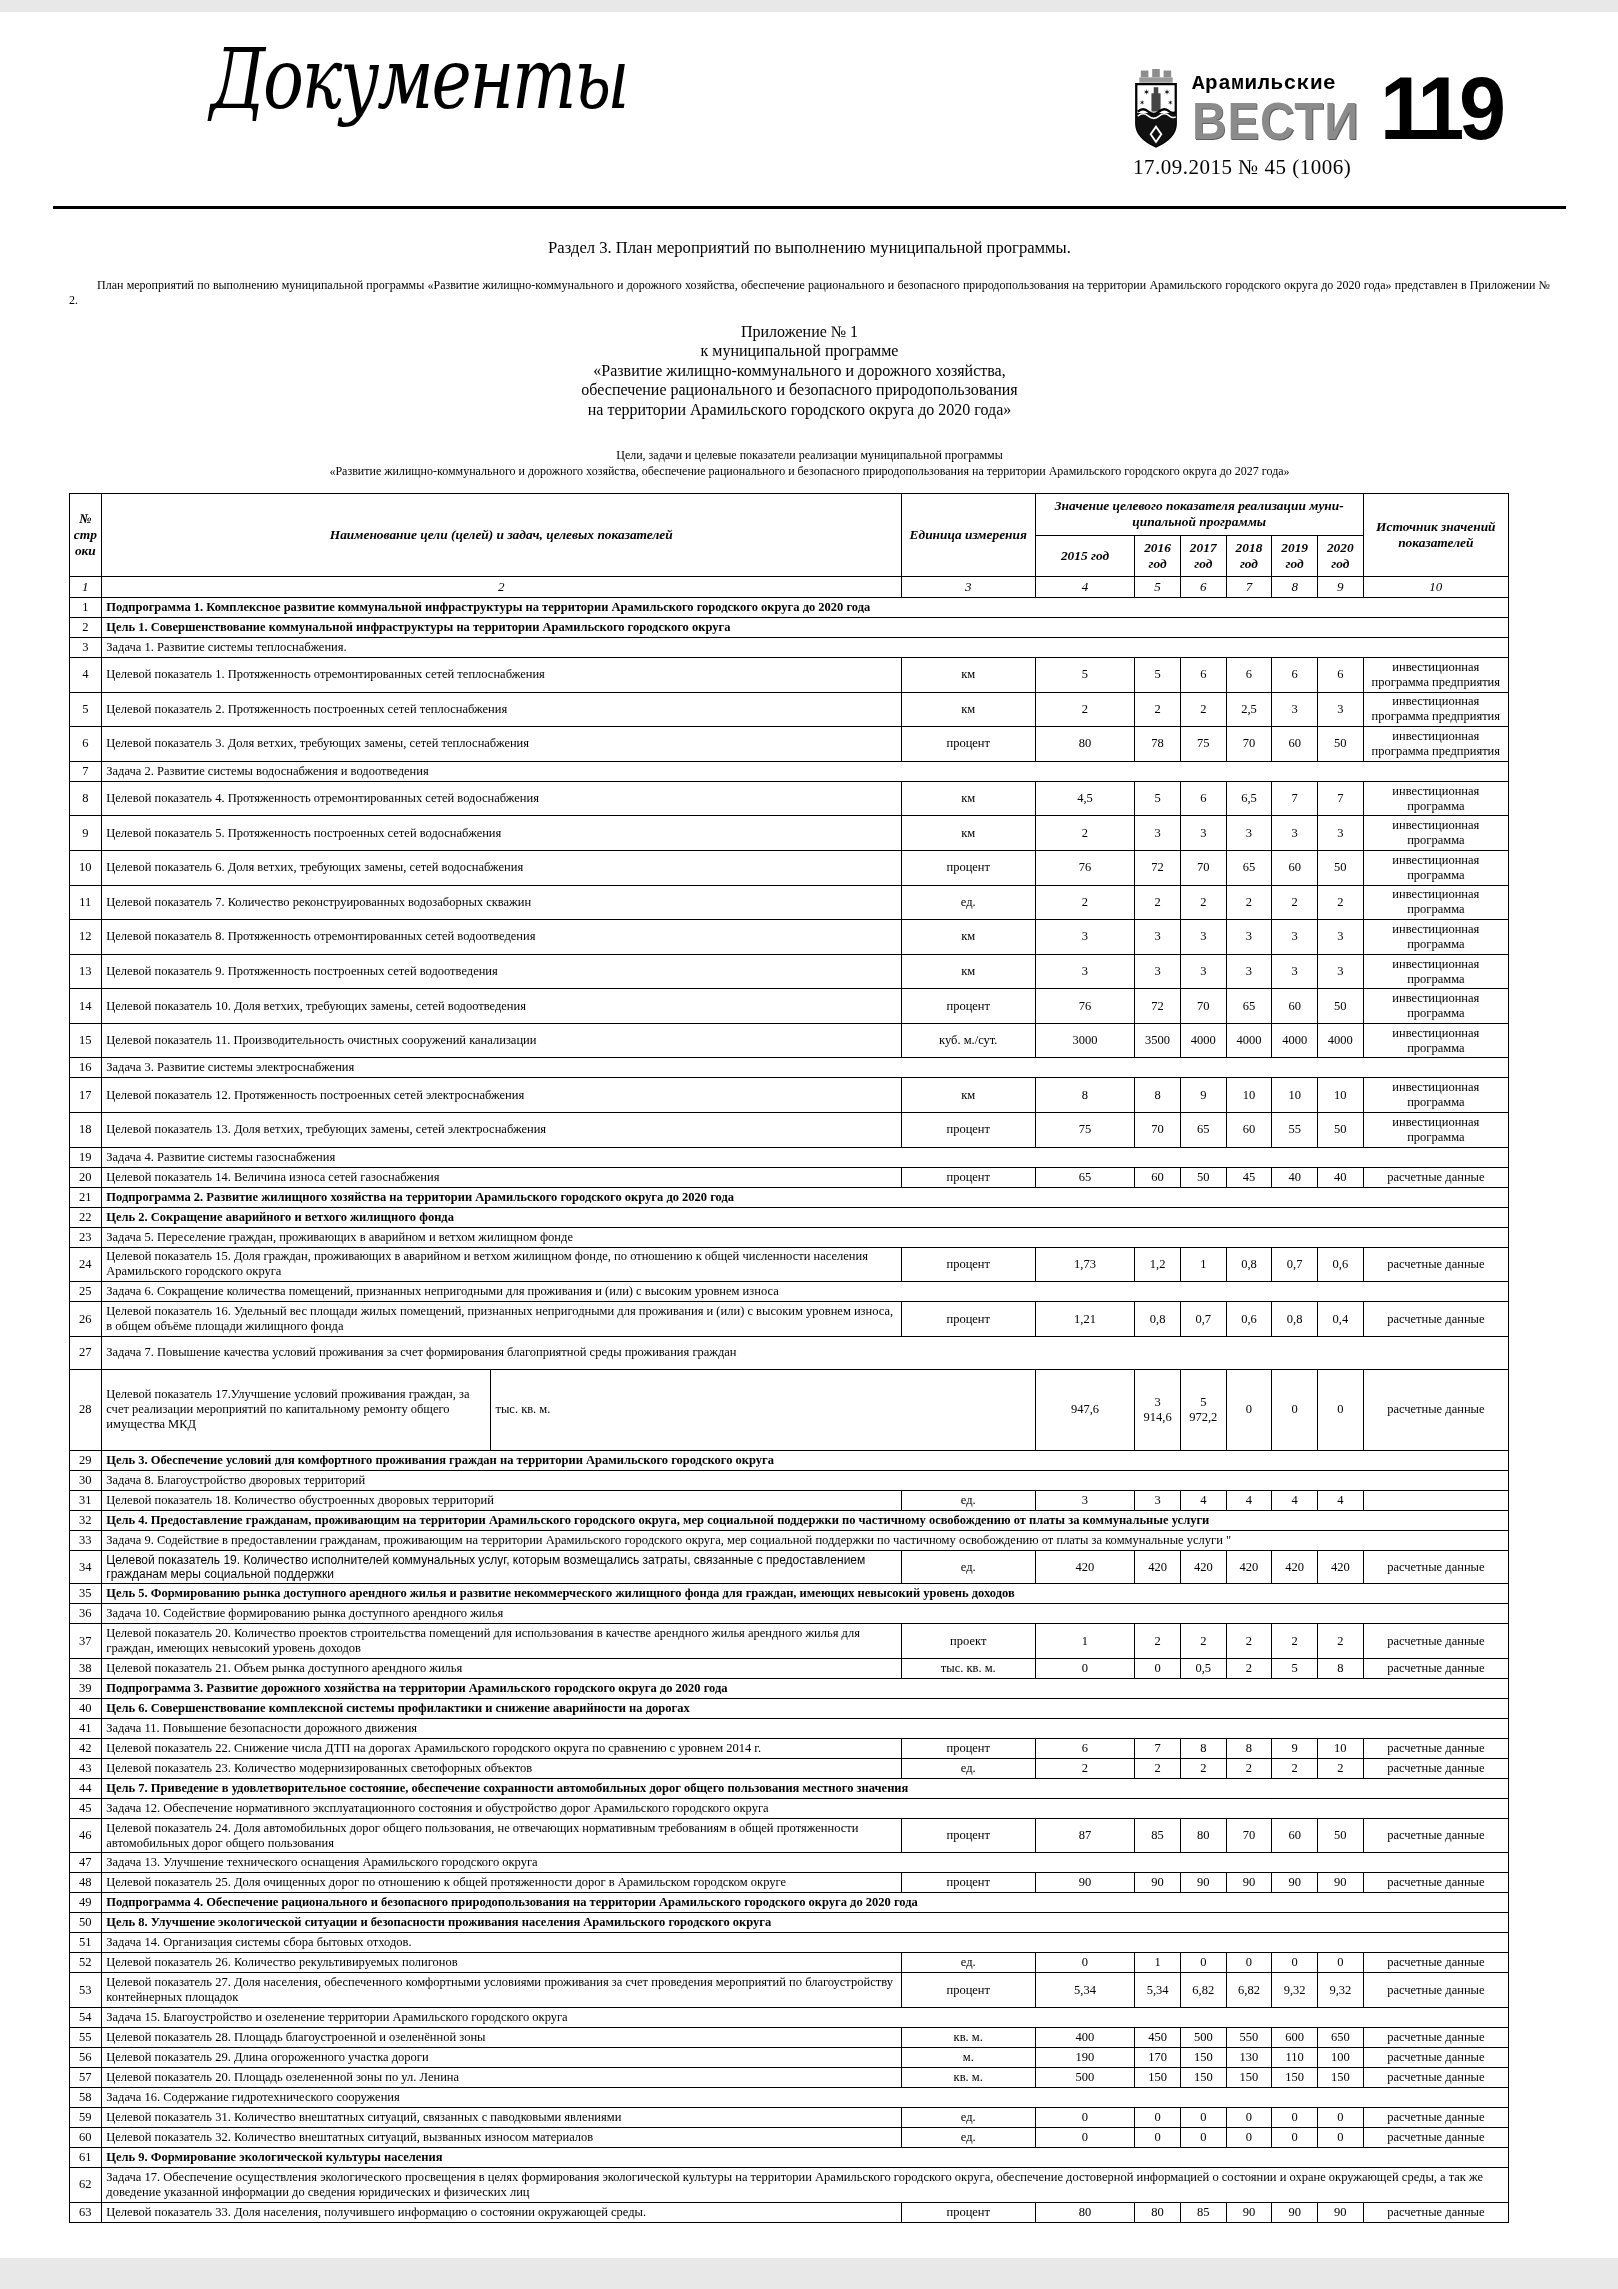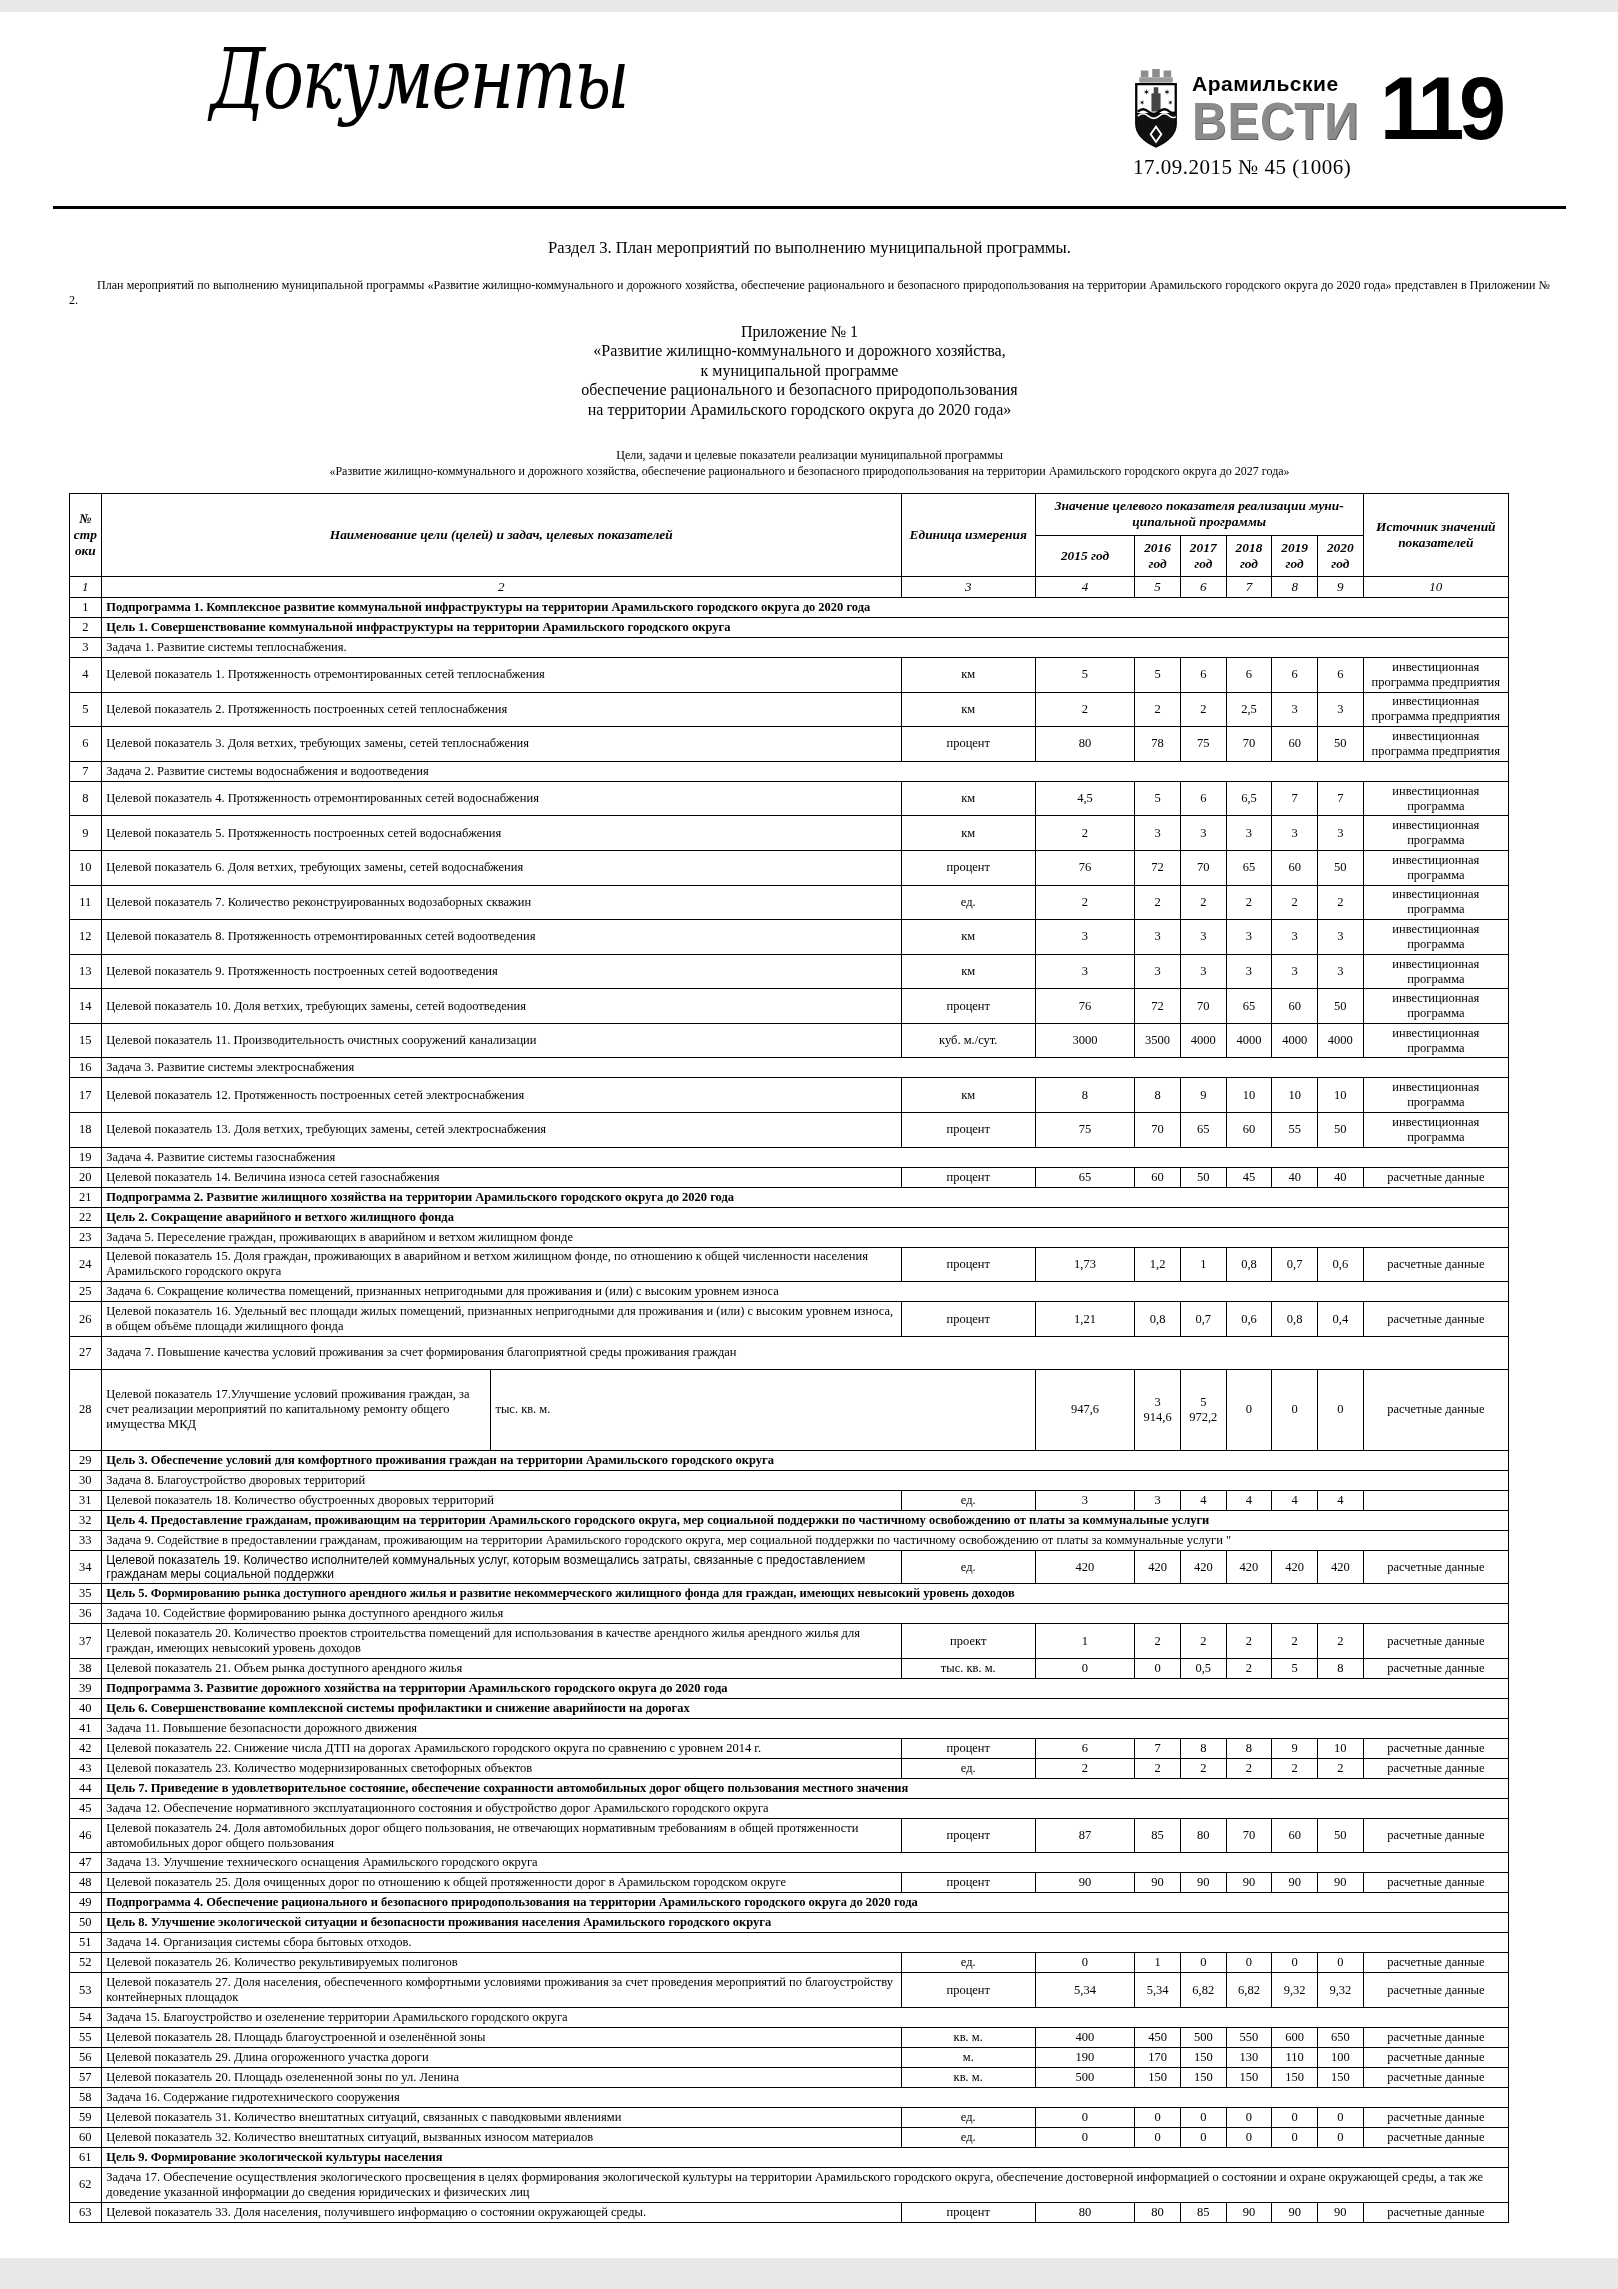--- a/index.html
+++ b/index.html
@@ -14,21 +14,21 @@
     position:absolute; left:210px; top:16.6px;
     font-family:"DejaVu Serif", serif; font-style:italic; font-weight:500;
     font-size:85px; letter-spacing:-2.8px;
     transform:scaleX(.80); transform-origin:left top; white-space:nowrap;
   }
   .logo{position:absolute; left:1133px; top:55px; width:434px;}
   .logo-row{display:flex; align-items:flex-start;}
   .coat{width:46px; height:79px; margin-top:1.8px;}
   .logo-names{margin-left:13px; line-height:1; width:162px;}
   .paper-top{
-    font-family:Liberation Sans, sans-serif; font-weight:700; font-size:21px;
+    font-family:Liberation Mono, monospace; font-weight:700; font-size:21px;
     letter-spacing:0.5px; margin-top:5.5px;
   }
   .paper-bottom{
     font-family:"Liberation Sans", sans-serif; font-weight:800; font-size:52px;
     color:#8b8b8b; letter-spacing:0.9px; margin-top:1.8px;
     text-shadow:0.9px 0.9px 0 #5f5f5f;
     transform:scaleX(.92); transform-origin:left top;
   }
   .issue-number{
     font-family:"Liberation Sans", sans-serif; font-weight:800; font-size:89px;
@@ -120,22 +120,22 @@
   </div>
 
   <div class="content">
 
     <div class="section-heading">Раздел 3. План мероприятий по выполнению муниципальной программы.</div>
 
     <div class="intro-paragraph">План мероприятий по выполнению муниципальной программы «Развитие жилищно-коммунального и дорожного хозяйства, обеспечение рационального и безопасного природопользования на территории Арамильского городского округа до 2020 года» представлен в Приложении № 2.</div>
 
     <div class="appendix">
       <div>Приложение № 1</div>
+      <div>к муниципальной программе</div>
       <div>«Развитие жилищно-коммунального и дорожного хозяйства,</div>
-      <div>к муниципальной программе</div>
       <div>обеспечение рационального и безопасного природопользования</div>
       <div>на территории Арамильского городского округа до 2020 года»</div>
     </div>
 
     <div class="table-title">
       <div>Цели, задачи и целевые показатели реализации муниципальной программы</div>
       <div>«Развитие жилищно-коммунального и дорожного хозяйства, обеспечение рационального и безопасного природопользования на территории Арамильского городского округа до 2027 года»</div>
     </div>
 
     <table class="program">

